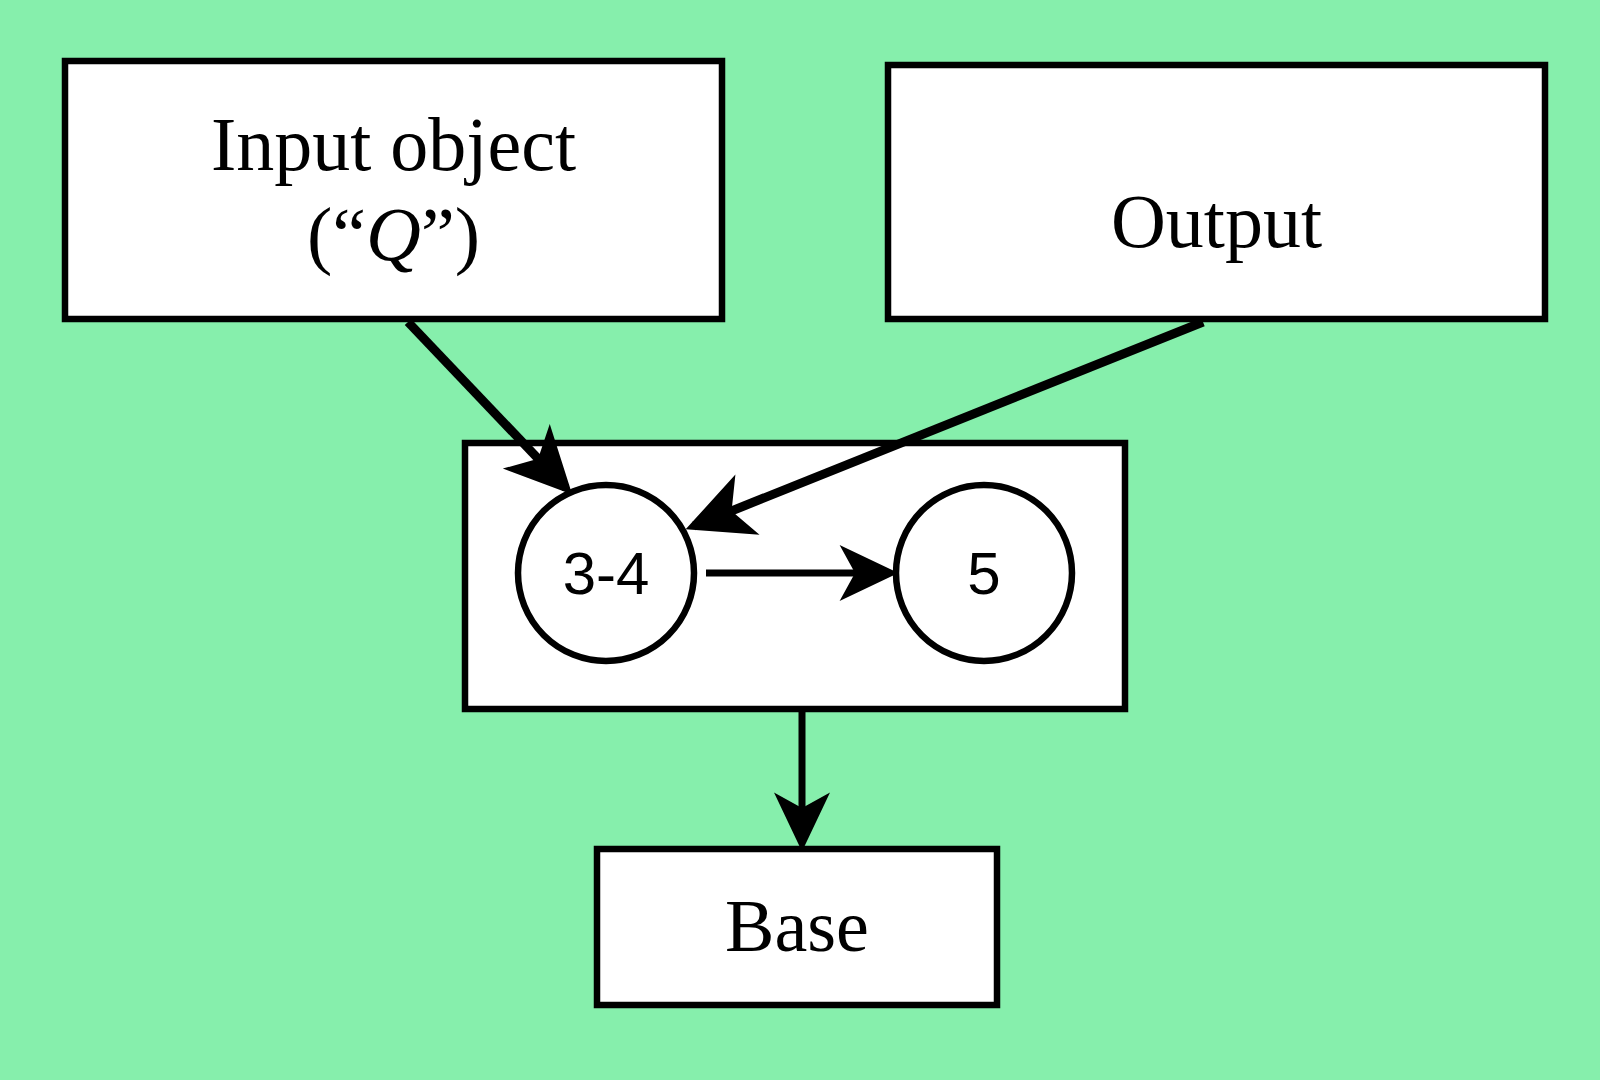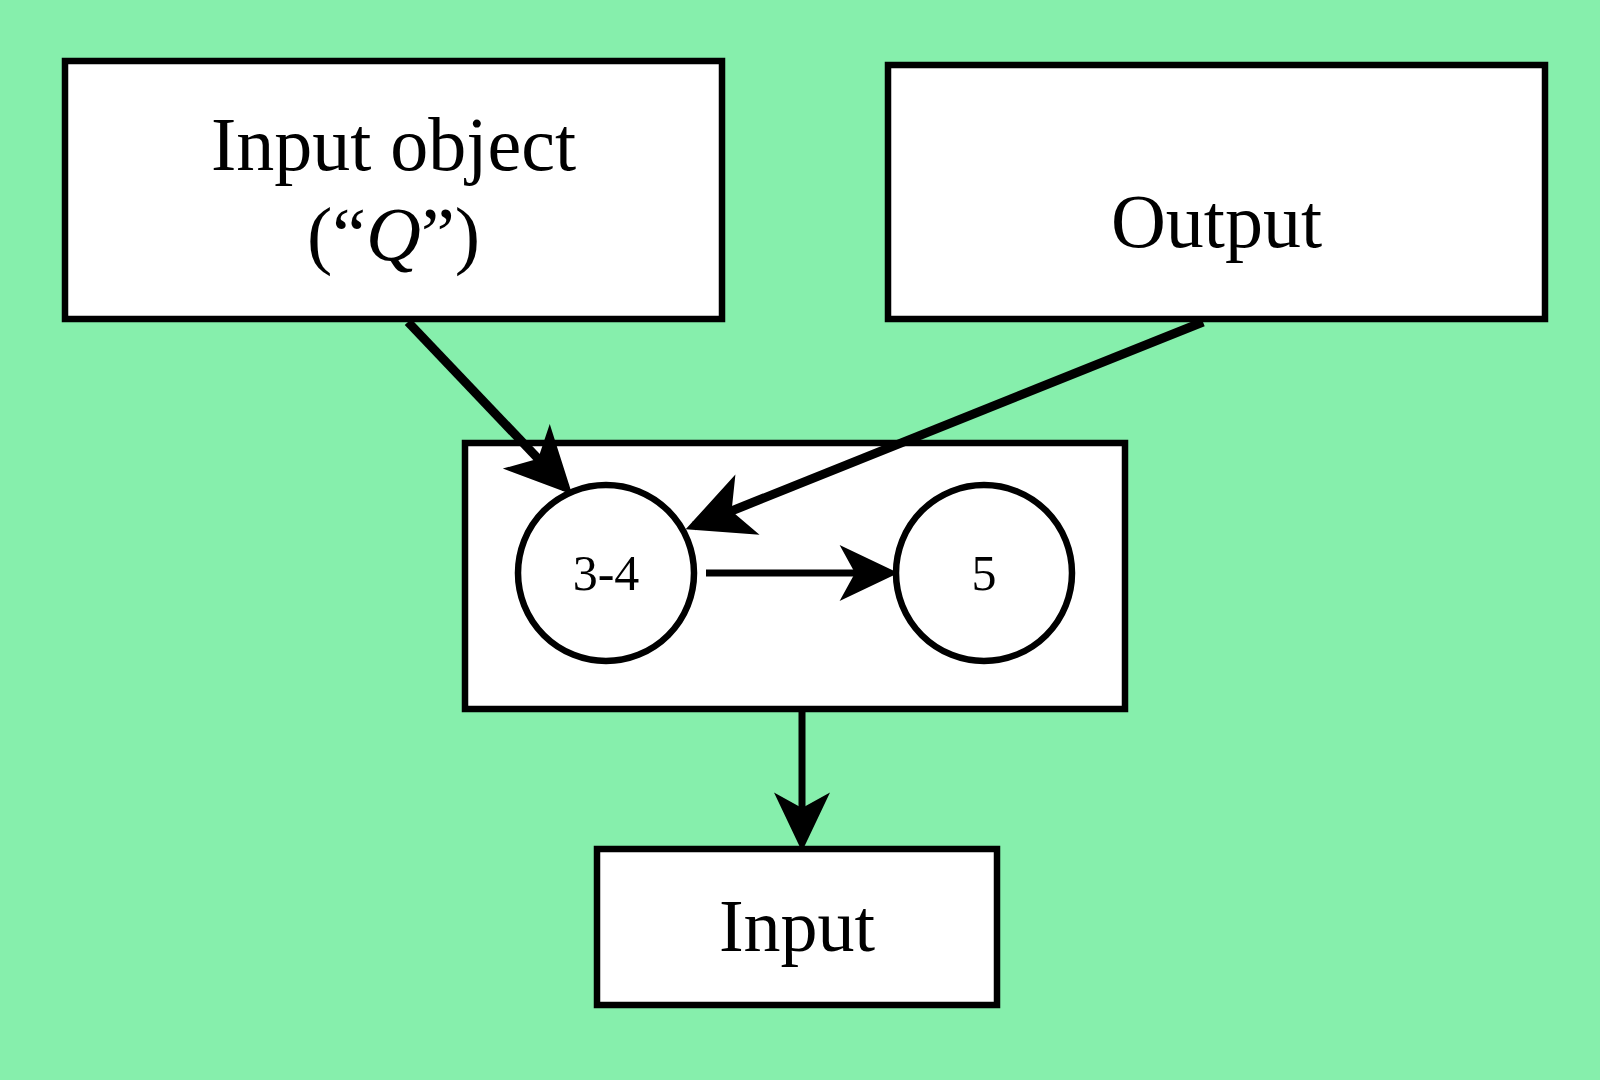--- a/index.html
+++ b/index.html
@@ -69,22 +69,22 @@
     font-size: 74px;
   }
   
   .node-text {
     position: absolute;
     display: flex;
     align-items: center;
     justify-content: center;
     text-align: center;
     color: #000000;
-    font-size: 50px;
-    font-family: Liberation Serif, serif;
+    font-size: 60px;
+    font-family: Liberation Sans, sans-serif;
     pointer-events: none;
   }
   #node-34-text {
     left: 518px;
     top: 485px;
     width: 176px;
     height: 176px;
   }
   #node-5-text {
     left: 896px;
@@ -151,16 +151,16 @@
 
   <div class="box-label" id="output-box-label">
     <span class="line">Output</span>
   </div>
 
   <div class="node-text" id="node-34-text">3-4</div>
   <div class="node-text" id="node-5-text">5</div>
 
 
   <div class="box-label" id="base-box-label">
-    <span class="line">Input</span>
+    <span class="line">Base</span>
   </div>
 
 </div>
 
 </body></html>

